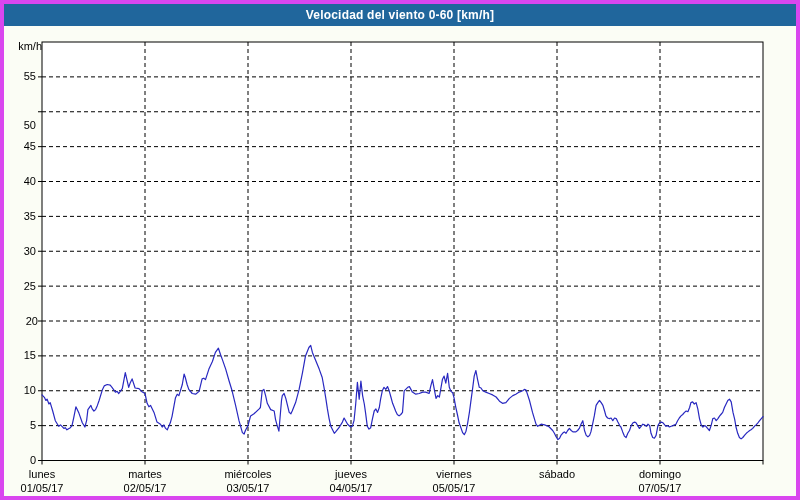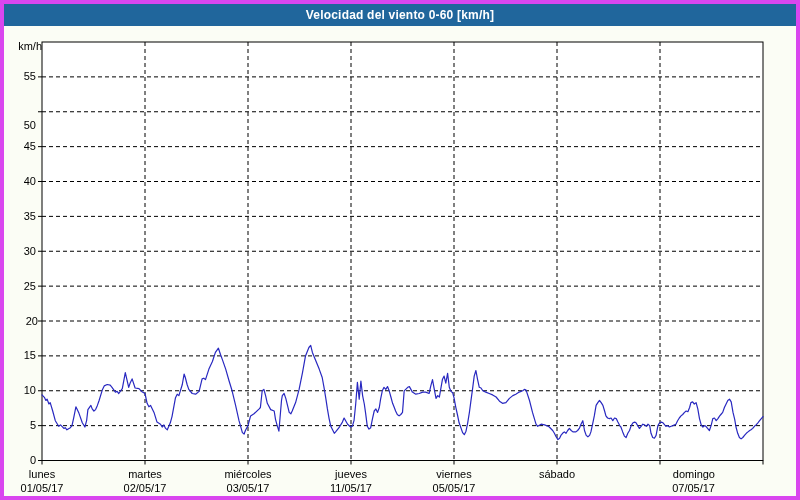--- a/index.html
+++ b/index.html
@@ -104,28 +104,28 @@
         <div class="xlab" style="left: 86px; top: 462.5px;">
           <span class="dayname">martes</span>
           <span class="daydate">02/05/17</span>
         </div>
         <div class="xlab" style="left: 189px; top: 462.5px;">
           <span class="dayname">miércoles</span>
           <span class="daydate">03/05/17</span>
         </div>
         <div class="xlab" style="left: 292px; top: 462.5px;">
           <span class="dayname">jueves</span>
-          <span class="daydate">11/05/17</span>
+          <span class="daydate">04/05/17</span>
         </div>
         <div class="xlab" style="left: 395px; top: 462.5px;">
           <span class="dayname">viernes</span>
           <span class="daydate">05/05/17</span>
         </div>
         <div class="xlab" style="left: 498px; top: 462.5px;">
           <span class="dayname">sábado</span>
         </div>
-        <div class="xlab" style="left: 601px; top: 462.5px; text-align: right;">
+        <div class="xlab" style="left: 601px; top: 462.5px;">
           <span class="dayname">domingo</span>
           <span class="daydate">07/05/17</span>
         </div>
       </div>
   </div>
 </div>
 
 </body></html>

